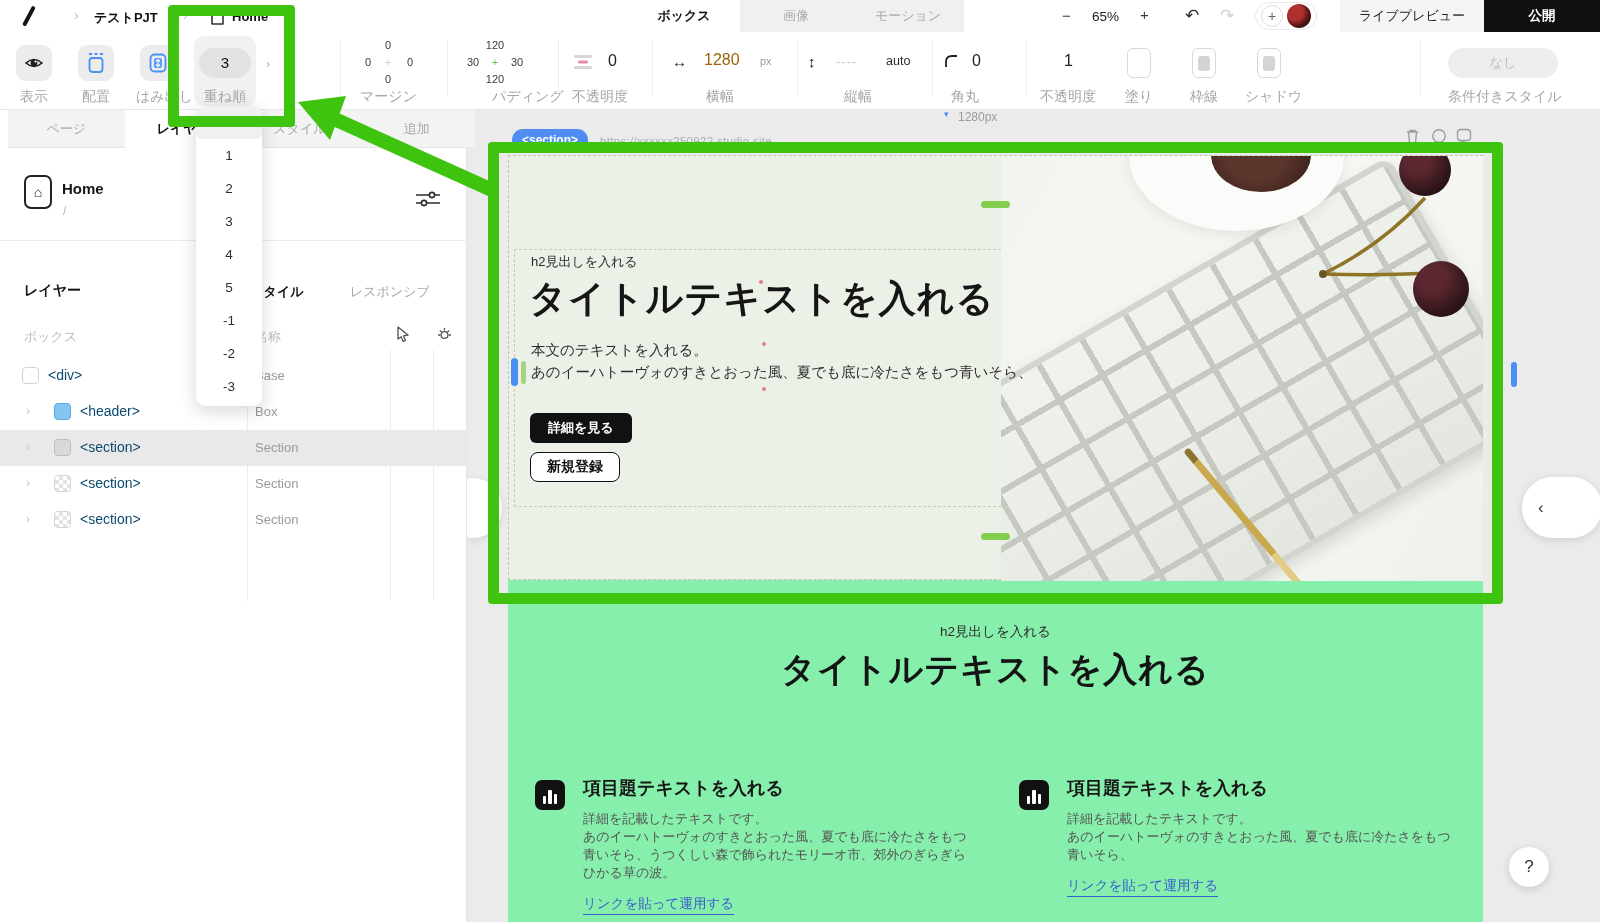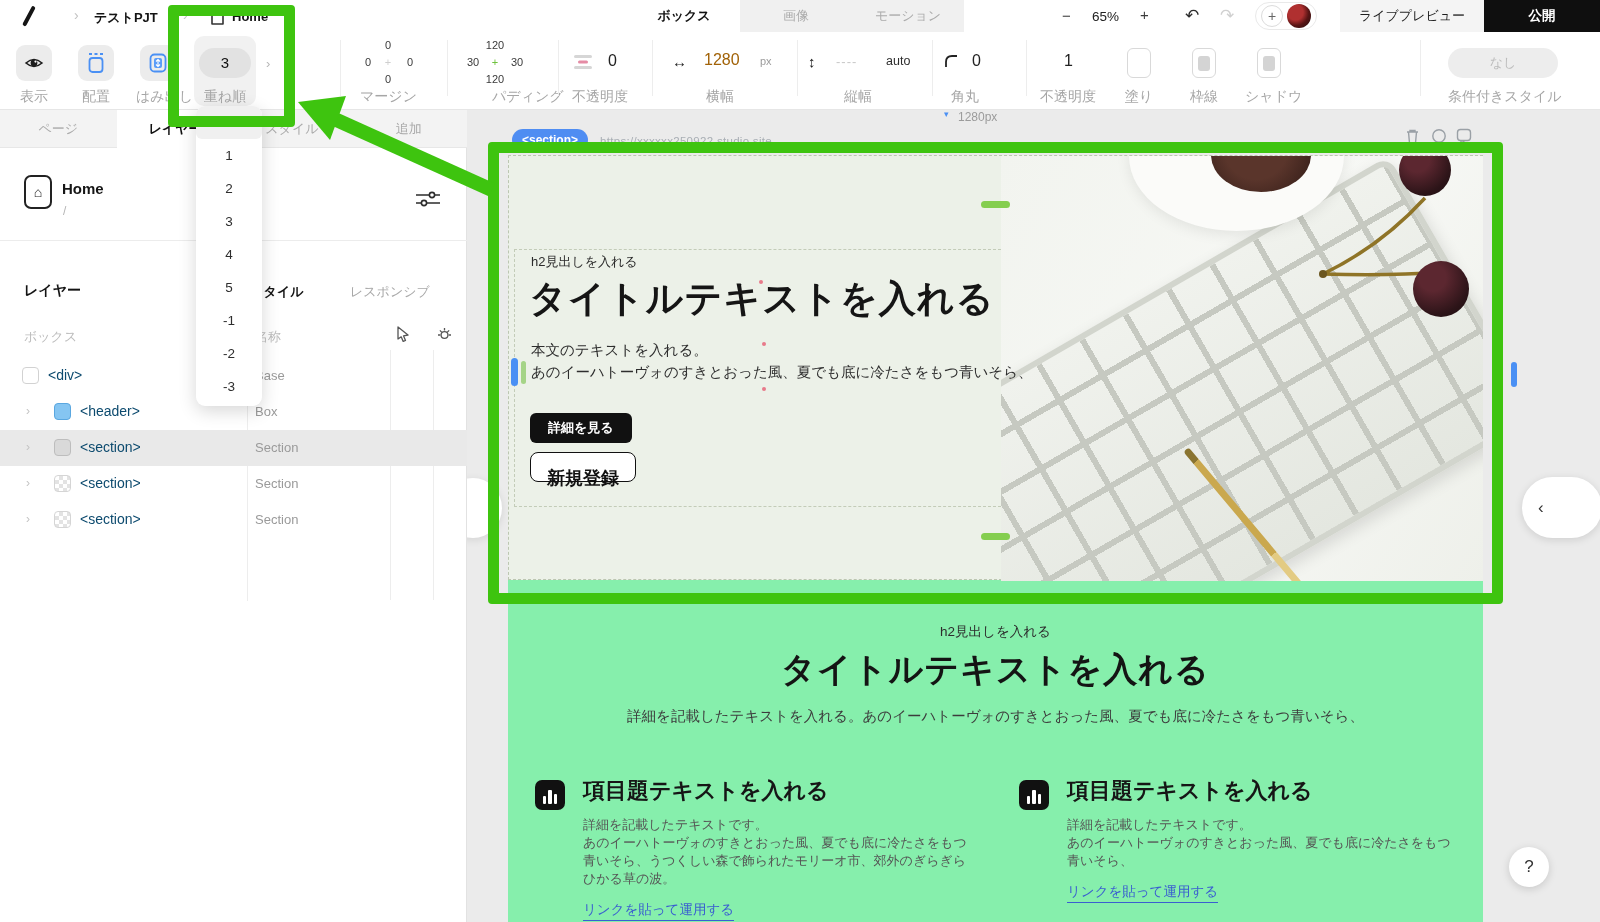--- a/index.html
+++ b/index.html
@@ -34,21 +34,21 @@
   .plus-grey { color:#cfcfcf; } .plus-green { color:#6fc23e; }
   #zindex-ctl { left:194px; top:4px; width:62px; height:70px; background:#f1f1f1; border-radius:10px; }
   #zindex-pill { left:199px; top:16px; width:52px; height:30px; background:#e2e2e2; border-radius:15px; text-align:center; line-height:30px; font-size:15px; color:#111; cursor:pointer; }
   #zindex-chev { left:266px; top:24px; color:#b5b5b5; font-size:13px; cursor:pointer; }
   .swatch { position:absolute; top:16px; width:24px; height:30px; border:1px solid #d9d9d9; border-radius:6px; background:#fff; cursor:pointer; }
   .swatch .inner { position:absolute; left:5px; top:7px; width:12px; height:15px; background:#d4d4d4; border-radius:3px; }
   #cond-pill { left:1448px; top:16px; width:110px; height:30px; background:#ededed; border-radius:15px; text-align:center; line-height:30px; font-size:13px; color:#bcbcbc; cursor:pointer; }
 
   
   #sidebar { left:0; top:110px; width:467px; height:812px; background:#fff; border-right:1px solid #e2e2e2; z-index:10; }
-  #side-tabs { position:absolute; left:0; top:0; width:467px; height:38px; display:flex; }
+  #side-tabs { position:absolute; left:8px; top:0; width:467px; height:38px; display:flex; }
   .side-tab { flex:1; display:flex; align-items:center; justify-content:center; font-size:13px; color:#a9a9a9; background:#f3f3f3; border-bottom:1px solid #e7e7e7; cursor:pointer; }
   .side-tab.active { background:#fff; border-bottom:none; color:#111; font-weight:bold; border-radius:0 0 0 0; }
   #home-icon { left:24px; top:65px; width:28px; height:34px; border:2px solid #222; border-radius:7px; display:flex; align-items:center; justify-content:center; font-size:14px; color:#222; }
   #page-name { left:62px; top:70px; font-size:15px; font-weight:bold; color:#161616; }
   #page-path { left:63px; top:94px; font-size:12px; color:#b5b5b5; }
   #side-divider { left:0; top:130px; width:467px; height:1px; background:#ececec; }
   #layers-title { left:24px; top:172px; font-size:14px; font-weight:bold; color:#141414; }
   #style-tab-active { left:198px; top:173px; font-size:13px; font-weight:bold; color:#141414; white-space:nowrap; }
   #style-tab-resp { left:350px; top:173px; font-size:13px; color:#a9a9a9; }
   #element-type { left:24px; top:218px; font-size:13px; color:#bdbdbd; }
@@ -78,21 +78,21 @@
   #page-url { left:600px; top:135px; font-size:11.5px; color:#a8aeb4; z-index:5; letter-spacing:.3px; }
   .mini-icon { position:absolute; top:128px; color:#9aa0a6; z-index:5; }
 
   #page { left:508px; top:155px; width:975px; height:767px; background:#86efac; z-index:3; overflow:hidden; }
   #hero { position:absolute; left:0; top:0; width:975px; height:425px; background:#ecf1e8; border:1px dashed #bcc6b1; }
   #hero-inner-dash { position:absolute; left:5px; top:93px; width:966px; height:258px; border:1px dashed #c3ccb8; }
   #hero-eyebrow { position:absolute; left:22px; top:97px; font-size:13px; color:#2b2b2b; }
   #hero-title { position:absolute; left:20px; top:118px; font-size:37px; font-weight:bold; color:#151515; letter-spacing:1px; }
   #hero-body { position:absolute; left:22px; top:183px; font-size:14.5px; color:#2e2e2e; line-height:22px; white-space:pre-line; }
   #hero-btn1 { position:absolute; left:21px; top:257px; height:30px; padding:0 18px; background:#111; color:#fff; font-size:13px; font-weight:bold; border-radius:6px; line-height:30px; cursor:pointer; }
-  #hero-btn2 { position:absolute; left:21px; top:296px; height:30px; padding:12px 16px; background:#fff; color:#111; font-size:18px; font-weight:bold; border:1.5px solid #111; border-radius:8px; line-height:27px; cursor:pointer; }
+  #hero-btn2 { position:absolute; left:21px; top:296px; height:30px; padding:0 16px; background:#fff; color:#111; font-size:14px; font-weight:bold; border:1.5px solid #111; border-radius:8px; line-height:27px; cursor:pointer; }
   .green-dash { position:absolute; left:472px; width:29px; height:7px; background:#84ce4f; border-radius:4px; cursor:pointer; }
   .pink-dot { position:absolute; width:4px; height:4px; border-radius:50%; background:#e87a8a; }
 
   
   #photo { position:absolute; left:492px; top:0; width:483px; height:425px; overflow:hidden; background:linear-gradient(120deg,#f2f4ef 0%,#f7f8f5 55%,#eef0ea 100%); }
   #saucer { position:absolute; left:128px; top:-75px; width:215px; height:150px; border-radius:50%; background:#fbfbf9; box-shadow:0 4px 14px rgba(0,0,0,.08); }
   #coffee { position:absolute; left:210px; top:-38px; width:100px; height:74px; border-radius:50%; background:radial-gradient(circle at 45% 40%, #5a352b 0 45%, #2f1a16 100%); }
   .cherry { position:absolute; border-radius:50%; background:radial-gradient(circle at 35% 30%, #5c2730 0 25%, #2c1418 70%, #1c0d10 100%); }
   #kbd { position:absolute; left:-60px; top:120px; width:560px; height:300px; transform:rotate(-30deg); border-radius:14px;
      background:repeating-linear-gradient(90deg, transparent 0 44px, #c6c9c1 44px 50px),
@@ -102,21 +102,21 @@
   #pen { position:absolute; left:185px; top:290px; width:195px; height:7px; transform:rotate(50deg); transform-origin:left center; border-radius:4px;
      background:linear-gradient(90deg,#8a7430 0 8%, #caa84e 8% 70%, #e3cb83 70% 100%); }
 
   
   #s2-eyebrow { position:absolute; left:0; top:468px; width:975px; text-align:center; font-size:13.5px; color:#2d2d2d; }
   #s2-title { position:absolute; left:0; top:492px; width:975px; text-align:center; font-size:34px; font-weight:bold; color:#141414; letter-spacing:1px; }
   #s2-lead { position:absolute; left:0; top:552px; width:975px; text-align:center; font-size:14.5px; color:#3c3c3c; }
   .feat-col { position:absolute; top:621px; width:436px; }
   .feat-icon { position:absolute; left:0; top:4px; width:30px; height:30px; background:#111; border-radius:7px; display:flex; align-items:flex-end; justify-content:center; gap:2px; padding-bottom:6px; }
   .feat-icon .b { width:3.5px; background:#fff; border-radius:1px; }
-  .feat-head { margin-left:48px; font-size:22px; font-weight:bold; color:#161616; }
+  .feat-head { margin-left:48px; font-size:18px; font-weight:bold; color:#161616; }
   .feat-body { margin-left:48px; margin-top:10px; width:392px; font-size:13px; line-height:18px; color:#555; white-space:pre-line; }
   .feat-link { margin-left:48px; margin-top:13px; display:inline-block; font-size:13.5px; color:#3a5fd0; border-bottom:1.5px solid #3a5fd0; padding-bottom:1px; cursor:pointer; }
 
   
   .hbar { position:absolute; border-radius:4px; z-index:30; }
   #left-collapse { left:444px; top:478px; width:58px; height:60px; background:#fff; border-radius:50%; box-shadow:0 2px 8px rgba(0,0,0,.10); z-index:4; }
   #right-collapse { left:1522px; top:477px; width:80px; height:61px; background:#fff; border-radius:31px; box-shadow:0 2px 8px rgba(0,0,0,.12); z-index:15; display:flex; align-items:center; padding-left:16px; font-size:17px; color:#333; cursor:pointer; }
   #help-btn { left:1509px; top:847px; width:40px; height:40px; border-radius:50%; background:#fff; box-shadow:0 2px 8px rgba(0,0,0,.15); display:flex; align-items:center; justify-content:center; font-size:17px; color:#333; z-index:15; cursor:pointer; }
 
   
@@ -380,21 +380,20 @@
     <div id="hero-btn2">新規登録</div>
     <div class="green-dash" style="top:45px;"></div>
     <div class="green-dash" style="top:377px;"></div>
     <div class="pink-dot" style="left:250px; top:124px;"></div>
     <div class="pink-dot" style="left:253px; top:186px;"></div>
     <div class="pink-dot" style="left:253px; top:231px;"></div>
   </div>
 
   <div id="s2-eyebrow">h2見出しを入れる</div>
   <div id="s2-title">タイトルテキストを入れる</div>
-  <div id="s2-lead">詳細を記載したテキストを入れる。あのイーハトーヴォのすきとおった風、夏でも底に冷たさをもつ青いそら、</div>
   <div id="feat-cols">
       <div class="feat-col" style="left: 27px;"><div class="feat-icon">
           <div class="b" style="height: 8px;"></div>
           <div class="b" style="height: 14px;"></div>
           <div class="b" style="height: 10px;"></div>
         </div><div class="feat-head">項目題テキストを入れる</div><div class="feat-body">詳細を記載したテキストです。
 あのイーハトーヴォのすきとおった風、夏でも底に冷たさをもつ青いそら、うつくしい森で飾られたモリーオ市、郊外のぎらぎらひかる草の波。</div><div class="feat-link">リンクを貼って運用する</div></div>
       <div class="feat-col" style="left: 511px;"><div class="feat-icon">
           <div class="b" style="height: 8px;"></div>
           <div class="b" style="height: 14px;"></div>

